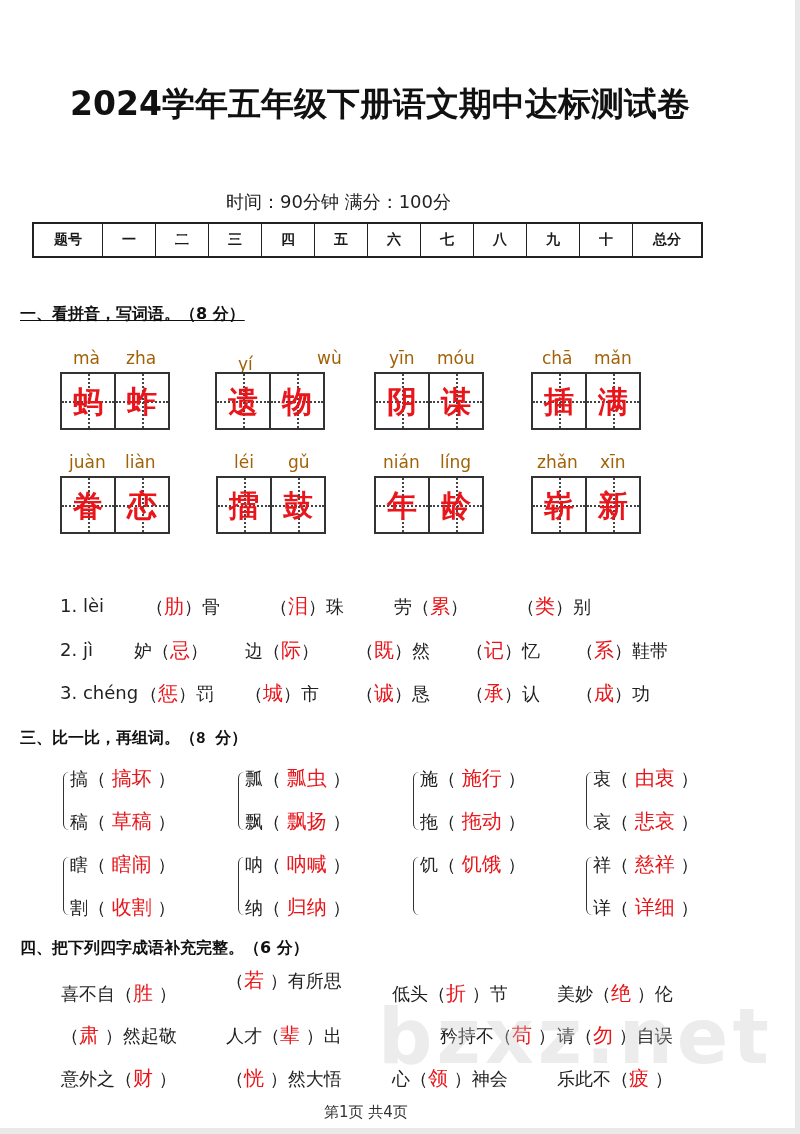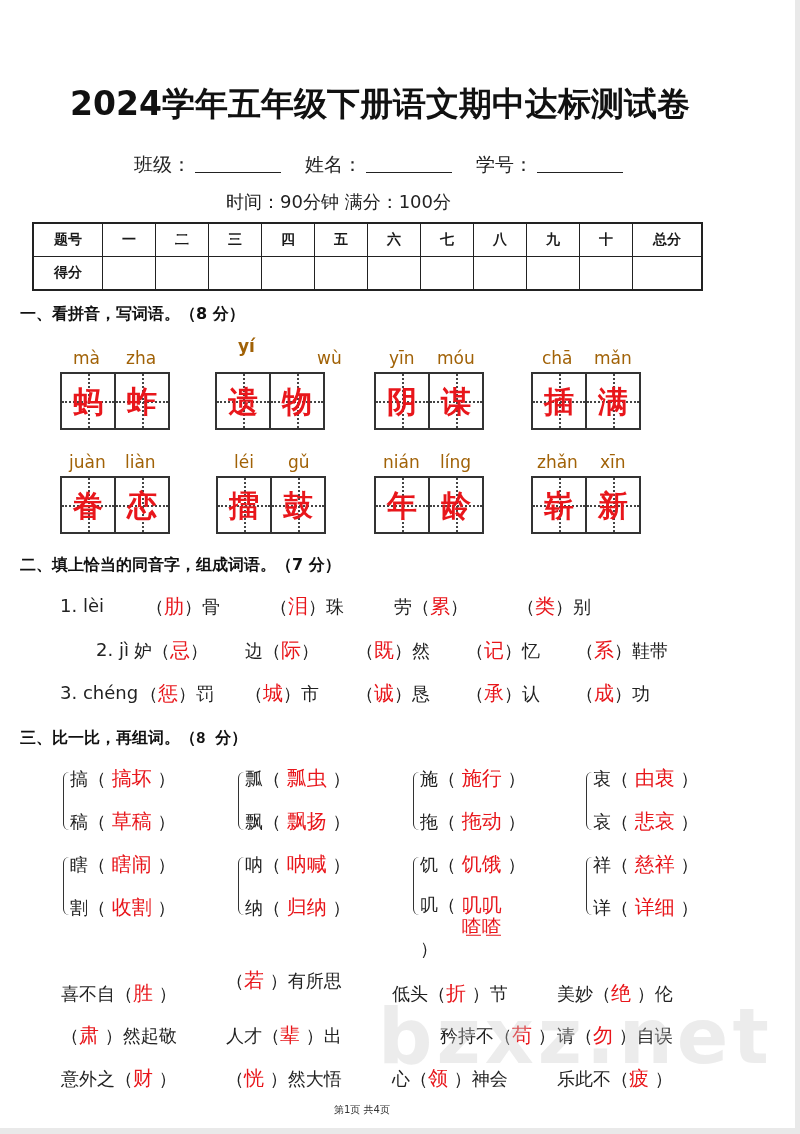--- a/index.html
+++ b/index.html
@@ -18,81 +18,64 @@
   .box { position:absolute; height:54px; border:2px solid #333; display:flex; }
   .cell { position:relative; width:52px; height:54px; }
   .cell + .cell { border-left:2px solid #333; }
   .cell::before { content:""; position:absolute; left:0; right:0; top:50%; border-top:2px dotted #444; }
   .cell::after { content:""; position:absolute; top:0; bottom:0; left:50%; border-left:2px dotted #444; }
   .cell span { position:absolute; left:0; right:0; top:8px; text-align:center; font-size:30px; color:#e8161b; z-index:2; font-weight:bold; }
   .row { font-size:18px; color:#222; }
   .red { color:#e8161b; font-size:20px; }
   .brace { position:absolute; width:8px; border-left:1.5px solid #333; border-radius:6px 0 0 6px; }
   .wm { position:absolute; left:378px; top:992px; font-size:76px; font-weight:bold; color:rgba(200,200,200,0.35); letter-spacing:4px; }
-  .footer { top:1103px; left:324px; font-size:10px; color:#333;margin-left:10px; }
+  .footer { top:1103px; left:324px; font-size:15px; color:#333; }
 </style>
 </head>
 <body>
 
 <div class="page">
 
   <div class="abs title">2024学年五年级下册语文期中达标测试卷</div>
 
-  <div class="abs info" style="left:134px;">
-    <span>班级：</span><span class="blank"></span><span>姓名：</span><span class="blank"></span><span>学号：</span><span class="blank"></span>
-  </div>
   <div class="abs time" style="left:226px;">时间：90分钟    满分：100分</div>
 
   <table class="score">
     <tbody>
         <tr>
       <td style="width:68px">题号</td>
       <td style="width:52px">一</td>
       <td style="width:52px">二</td>
       <td style="width:52px">三</td>
       <td style="width:52px">四</td>
       <td style="width:52px">五</td>
       <td style="width:52px">六</td>
       <td style="width:52px">七</td>
       <td style="width:52px">八</td>
       <td style="width:52px">九</td>
       <td style="width:52px">十</td>
       <td style="width:68px">总分</td>
     </tr>
-    <tr>
-      <td>得分</td>
-      <td></td>
-      <td></td>
-      <td></td>
-      <td></td>
-      <td></td>
-      <td></td>
-      <td></td>
-      <td></td>
-      <td></td>
-      <td></td>
-      <td></td>
-    </tr>
   </tbody>
     </table>
 
-  <div class="abs sec" style="left:20px; top:304px;">一、看拼音，写词语。（8 分）</div>
+  <div class="abs sec" style="left:20px; top:304px;text-decoration:underline;">一、看拼音，写词语。（8 分）</div>
 
   <div class="abs py" style="left:73px; top:348px;">mà</div>
   <div class="abs py" style="left:126px; top:348px;">zha</div>
   <div class="box" style="left:60px; top:372px;">
     <div class="cell">
         <span>蚂</span>
       </div>
     <div class="cell">
         <span>蚱</span>
       </div>
   </div>
 
-  <div class="abs py" style="left:238px; top:336px;font-weight:bold;">yí</div>
+  <div class="abs py" style="left:238px; top:354px;">yí</div>
   <div class="abs py" style="left:288px; top:348px;margin-left:29px;">wù</div>
   <div class="box" style="left:215px; top:372px;">
     <div class="cell">
         <span>遗</span>
       </div>
     <div class="cell">
         <span>物</span>
       </div>
   </div>
 
@@ -155,29 +138,28 @@
   <div class="abs py" style="left:600px; top:452px;">xīn</div>
   <div class="box" style="left:531px; top:476px;">
     <div class="cell">
         <span>崭</span>
       </div>
     <div class="cell">
         <span>新</span>
       </div>
   </div>
 
-  <div class="abs sec" style="left:20px; top:555px;">二、填上恰当的同音字，组成词语。（7 分）</div>
 
   <div class="abs row" style="left:60px; top:595px;">1. lèi</div>
   <div class="abs row" style="left:146px; top:593px;"><span>（</span><span class="red">肋</span><span>）骨</span></div>
   <div class="abs row" style="left:270px; top:593px;"><span>（</span><span class="red">泪</span><span>）珠</span></div>
   <div class="abs row" style="left:394px; top:593px;"><span>劳（</span><span class="red">累</span><span>）</span></div>
   <div class="abs row" style="left:517px; top:593px;"><span>（</span><span class="red">类</span><span>）别</span></div>
 
-  <div class="abs row" style="left:60px; top:639px;margin-left:36px;">2. jì</div>
+  <div class="abs row" style="left:60px; top:639px;">2. jì</div>
   <div class="abs row" style="left:134px; top:637px;"><span>妒（</span><span class="red">忌</span><span>）</span></div>
   <div class="abs row" style="left:245px; top:637px;"><span>边（</span><span class="red">际</span><span>）</span></div>
   <div class="abs row" style="left:356px; top:637px;"><span>（</span><span class="red">既</span><span>）然</span></div>
   <div class="abs row" style="left:466px; top:637px;"><span>（</span><span class="red">记</span><span>）忆</span></div>
   <div class="abs row" style="left:576px; top:637px;"><span>（</span><span class="red">系</span><span>）鞋带</span></div>
 
   <div class="abs row" style="left:60px; top:682px;">3. chéng</div>
   <div class="abs row" style="left:140px; top:680px;"><span>（</span><span class="red">惩</span><span>）罚</span></div>
   <div class="abs row" style="left:245px; top:680px;"><span>（</span><span class="red">城</span><span>）市</span></div>
   <div class="abs row" style="left:356px; top:680px;"><span>（</span><span class="red">诚</span><span>）恳</span></div>
@@ -207,25 +189,25 @@
   <div class="abs row" style="left:593px; top:765px;"><span>衷</span>（ <span class="red">由衷</span> ）</div>
   <div class="abs row" style="left:593px; top:808px;"><span>哀</span>（ <span class="red">悲哀</span> ）</div>
 
   <div class="abs row" style="left:70px; top:851px;"><span>瞎</span>（ <span class="red">瞎闹</span> ）</div>
   <div class="abs row" style="left:70px; top:894px;"><span>割</span>（ <span class="red">收割</span> ）</div>
 
   <div class="abs row" style="left:245px; top:851px;"><span>呐</span>（ <span class="red">呐喊</span> ）</div>
   <div class="abs row" style="left:245px; top:894px;"><span>纳</span>（ <span class="red">归纳</span> ）</div>
 
   <div class="abs row" style="left:420px; top:851px;"><span>饥</span>（ <span class="red">饥饿</span> ）</div>
-  <div class="abs row" style="left:420px; top:894px; white-space:normal; width:110px; line-height:22px;"><span>叽</span>（ <span class="red" style="display:inline-block; width:48px; vertical-align:top;">叽叽喳喳</span> ）</div>
 
   <div class="abs row" style="left:593px; top:851px;"><span>祥</span>（ <span class="red">慈祥</span> ）</div>
   <div class="abs row" style="left:593px; top:894px;"><span>详</span>（ <span class="red">详细</span> ）</div>
 
+  <div class="abs sec" style="left:20px; top:938px;">四、把下列四字成语补充完整。（6 分）</div>
 
   <div class="abs row" style="left:61px; top:980px;"><span>喜不自（</span><span class="red">胜</span> <span>）</span></div>
   <div class="abs row" style="left:226px; top:967px;"><span>（</span><span class="red">若</span> <span>）有所思</span></div>
   <div class="abs row" style="left:392px; top:980px;"><span>低头（</span><span class="red">折</span> <span>）节</span></div>
   <div class="abs row" style="left:557px; top:980px;"><span>美妙（</span><span class="red">绝</span> <span>）伦</span></div>
 
   <div class="abs row" style="left:61px; top:1022px;"><span>（</span><span class="red">肃</span> <span>）然起敬</span></div>
   <div class="abs row" style="left:226px; top:1022px;"><span>人才（</span><span class="red">辈</span> <span>）出</span></div>
   <div class="abs row" style="left:392px; top:1022px;margin-left:48px;"><span>矜持不（</span><span class="red">苟</span> <span>）</span></div>
   <div class="abs row" style="left:557px; top:1022px;"><span>请（</span><span class="red">勿</span> <span>）自误</span></div>

